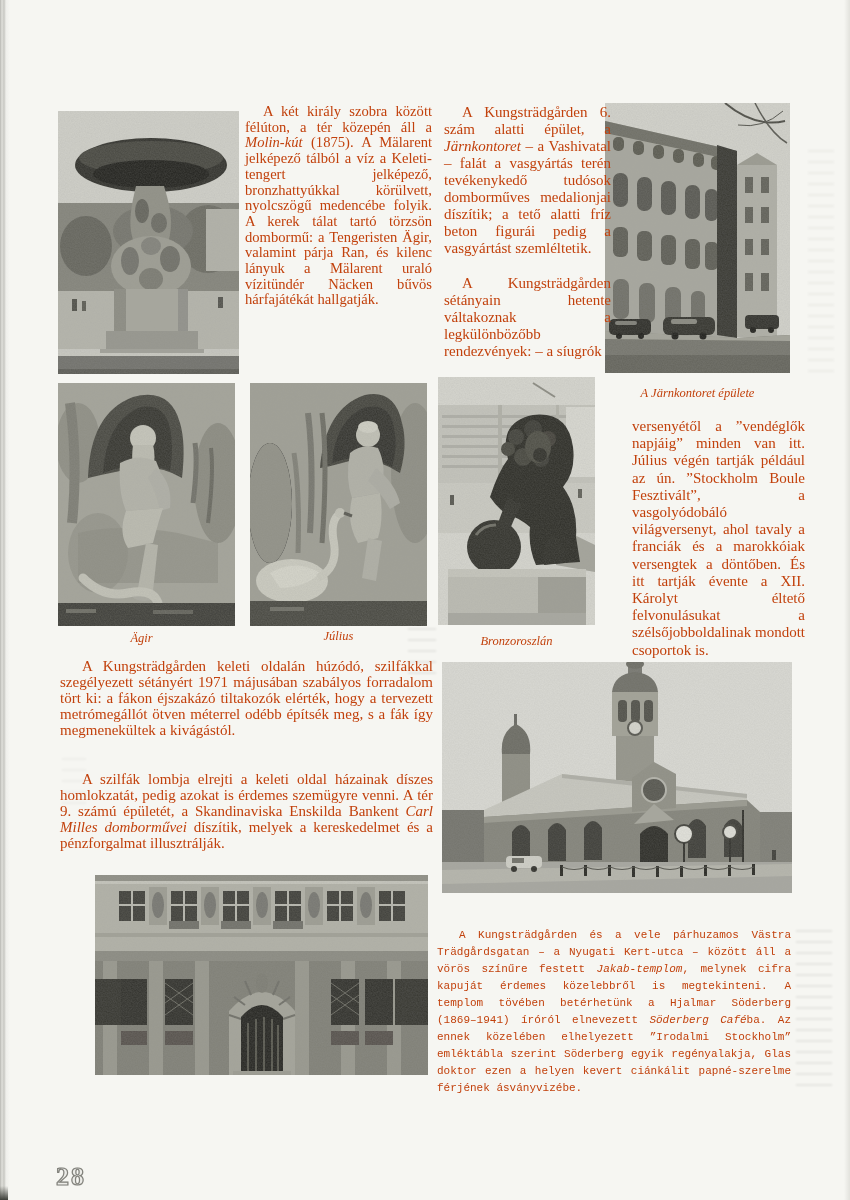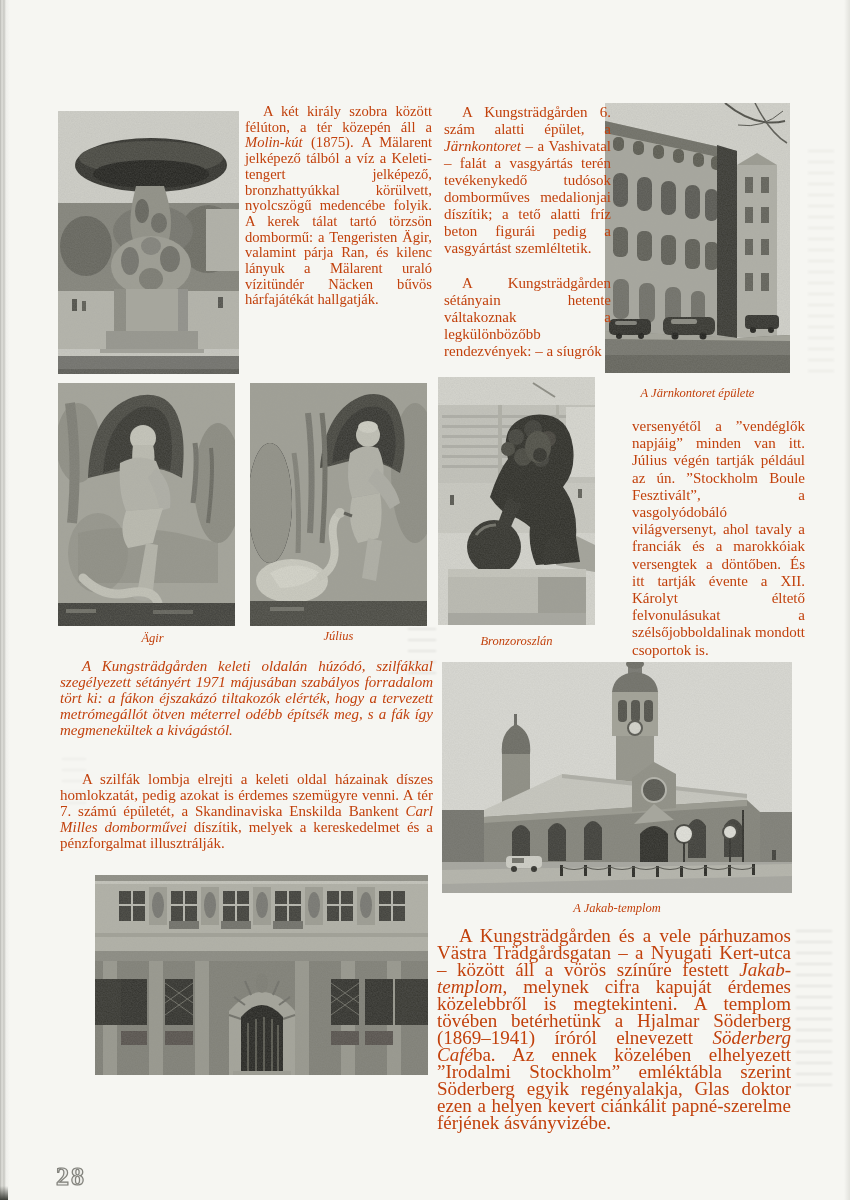--- a/index.html
+++ b/index.html
@@ -19,23 +19,23 @@
      background:linear-gradient(180deg,rgba(70,72,66,0) 0,#3c3e38 100%);}
   #right-edge{position:absolute;right:0;top:0;width:6px;height:1200px;
      background:linear-gradient(270deg,#e2e2dd 0,#f6f6f2 6px);}
   #page-number{position:absolute;left:56px;top:1122px;font-size:26px;font-weight:bold;
      letter-spacing:2px;color:#ececе8;color:#ecece8;-webkit-text-stroke:1.2px #82827c;
      text-shadow:0 0 1px #9a9a94;margin-top:40px;}
   #col1{left:245px;top:104px;width:187px;font-size:14.6px;line-height:15.7px;}
   #col2{left:437px;top:104px;width:174px;font-size:15px;line-height:17px;}
   #col2 .para{margin:0 0 18px 7px;}
   #col3{left:632px;top:418px;width:173px;font-size:15px;line-height:17.2px;}
-  #para-mid1{left:60px;top:659px;width:373px;font-size:15px;line-height:15.9px;text-indent:22px;font-style:italic;}
+  #para-mid1{left:60px;top:659px;width:373px;font-size:15px;line-height:15.9px;text-indent:22px;}
   #para-mid2{left:60px;top:772px;width:373px;font-size:15px;line-height:15.9px;text-indent:22px;}
-  #para-jakab{left:437px;top:927px;width:354px;font-size:19px;line-height:17px;text-indent:22px;}
+  #para-jakab{left:437px;top:927px;width:354px;font-size:11px;line-height:17px;text-indent:22px;font-family:Liberation Mono, monospace;}
 </style>
 </head>
 <body>
 
 <div id="page">
 
   <svg width="0" height="0" style="position:absolute">
     <defs>
       <filter id="grain" x="0" y="0" width="100%" height="100%">
         <feTurbulence type="fractalNoise" baseFrequency="0.8" numOctaves="2" seed="7"></feTurbulence>
@@ -414,28 +414,27 @@
   <div id="col1" class="p indent"><span>A két király szobra között félúton, a tér közepén áll a </span><em>Molin-kút</em><span> (1875). A Mälarent jelképező tálból a víz a Keleti-tengert jelképező, bronzhattyúkkal körülvett, nyolcszögű medencébe folyik. A kerek tálat tartó törzsön dombormű: a Tengeristen Ägir, valamint párja Ran, és kilenc lányuk a Mälarent uraló vízitündér Näcken bűvös hárfajátékát hallgatják.</span></div>
 
   <div id="col2" class="p">
     <div class="para indent"><span>A Kungsträdgården 6. szám alatti épület, a </span><em>Järnkontoret</em><span> – a Vashivatal – falát a vasgyártás terén tevékenykedő tudósok domborműves medalionjai díszítik; a tető alatti fríz beton figurái pedig a vasgyártást szemléltetik.</span></div>
     <div class="para indent"><span>A Kungsträdgården sétányain hetente váltakoznak a legkülönbözőbb rendezvények: – a síugrók</span></div>
   </div>
 
   <div id="col3" class="p"><span>versenyétől a ”vendéglők napjáig” minden van itt. Július végén tartják például az ún. ”Stockholm Boule Fesztivált”, a vasgolyódobáló világversenyt, ahol tavaly a franciák és a marokkóiak versengtek a döntőben. És itt tartják évente a XII. Károlyt éltető felvonulásukat a szélsőjobboldalinak mondott csoportok is.</span></div>
 
   <div id="para-mid1" class="p"><span>A Kungsträdgården keleti oldalán húzódó, szilfákkal szegélyezett sétányért 1971 májusában szabályos forradalom tört ki: a fákon éjszakázó tiltakozók elérték, hogy a tervezett metrómegállót ötven méterrel odébb építsék meg, s a fák így megmenekültek a kivágástól.</span></div>
-  <div id="para-mid2" class="p"><span>A szilfák lombja elrejti a keleti oldal házainak díszes homlokzatát, pedig azokat is érdemes szemügyre venni. A tér 7. számú épületét, a Skandinaviska Enskilda Bankent </span><em>Carl Milles domborművei</em><span> díszítik, melyek a kereskedelmet és a pénzforgalmat illusztrálják.</span></div>
+  <div id="para-mid2" class="p"><span>A szilfák lombja elrejti a keleti oldal házainak díszes homlokzatát, pedig azokat is érdemes szemügyre venni. A tér 9. számú épületét, a Skandinaviska Enskilda Bankent </span><em>Carl Milles domborművei</em><span> díszítik, melyek a kereskedelmet és a pénzforgalmat illusztrálják.</span></div>
   <div id="para-jakab" class="p"><span>A Kungsträdgården és a vele párhuzamos Västra Trädgårdsgatan – a Nyugati Kert-utca – között áll a vörös színűre festett </span><em>Jakab-templom</em><span>, melynek cifra kapuját érdemes közelebbről is megtekinteni. A templom tövében betérhetünk a Hjalmar Söderberg (1869–1941) íróról elnevezett </span><em>Söderberg Café</em><span>ba. Az ennek közelében elhelyezett ”Irodalmi Stockholm” emléktábla szerint Söderberg egyik regényalakja, Glas doktor ezen a helyen kevert ciánkálit papné-szerelme férjének ásványvizébe.</span></div>
 
-  <div class="caption" style="left:64px;top:631px;width:177px">Ägir</div>
+  <div class="caption" style="left:53px;top:631px;width:177px">Ägir</div>
   <div class="caption" style="left:250px;top:629px;width:177px">Július</div>
   <div class="caption" style="left:605px;top:386px;width:185px">A Järnkontoret épülete</div>
   <div class="caption" style="left:438px;top:634px;width:157px">Bronzoroszlán</div>
-  <div class="caption" style="left:442px;top:901px;width:350px">A Jakab-templom</div>
 
   <div class="ghost" style="left:408px;top:628px;width:28px;height:46px"></div>
   <div class="ghost" style="left:796px;top:930px;width:36px;height:165px"></div>
   <div class="ghost" style="left:808px;top:150px;width:26px;height:230px;opacity:.07"></div>
   <div class="ghost" style="left:62px;top:758px;width:24px;height:52px;opacity:.06"></div>
 
   <div id="page-number">28</div>
 </div>
 
 </body></html>

